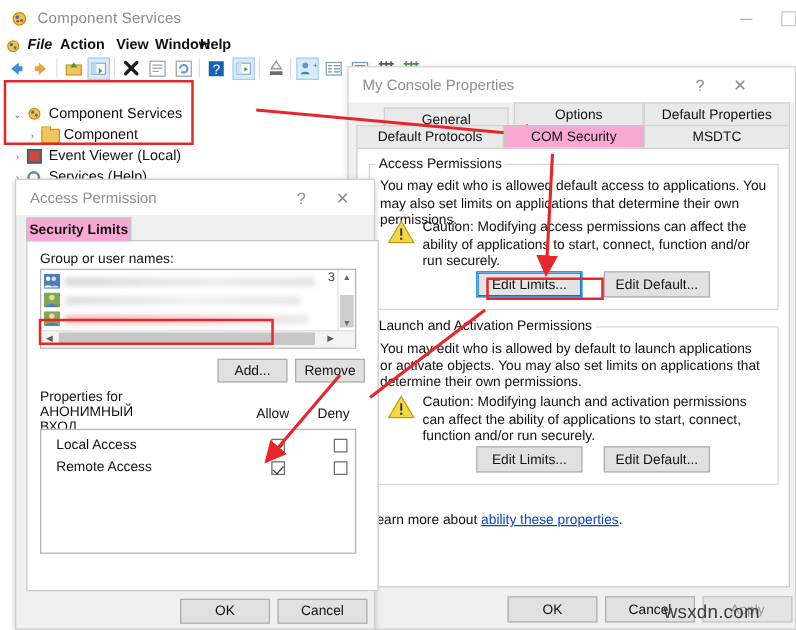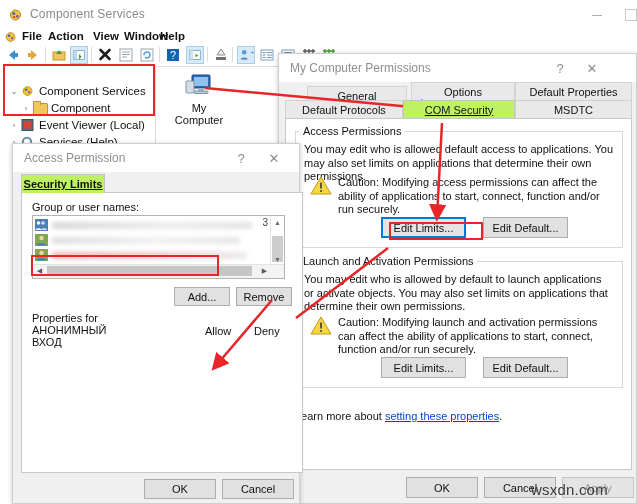--- a/index.html
+++ b/index.html
@@ -19,21 +19,21 @@
            display:flex;align-items:center;justify-content:center;}
   #win-min{left:582px;}
   #win-max{left:616px;}
   .min-glyph{display:block;width:10px;height:1px;background:#b0b0b0;}
   .max-glyph{display:block;width:10px;height:10px;border:1px solid #c9c9c9;}
 
   
   #mmc-menubar{position:absolute;left:0;top:28px;width:637px;height:18px;background:#fff;}
   #mmc-menubar .m-icon{position:absolute;left:4px;top:2px;width:14px;height:14px;}
   #mmc-menubar .m-item{position:absolute;top:2px;font-size:11.5px;color:#111;font-weight:600;}
-  .mi0{left:22px;} .mi1{left:48px;} .mi2{left:93px;} .mi3{left:124px;} .mi4{left:160px;}
+  .mi0{left:22px;font-style:italic;} .mi1{left:48px;} .mi2{left:93px;} .mi3{left:124px;} .mi4{left:160px;}
 
   
   #mmc-toolbar{position:absolute;left:0;top:44px;width:637px;height:22px;background:#fff;}
   .tb{position:absolute;top:2px;width:18px;height:18px;}
   .tb-sep{position:absolute;top:3px;width:1px;height:15px;background:#dcdcdc;}
   .tb-hl{background:#d6eaf8;border:1px solid #a8cfe8;box-sizing:border-box;}
 
   
   #mmc-body{position:absolute;left:0;top:66px;width:637px;height:438px;background:#fff;}
   #tree-pane{position:absolute;left:0;top:0;width:152px;height:438px;background:#fff;}
@@ -65,21 +65,21 @@
 
   .grp{position:absolute;border:1px solid #d8d8d8;box-sizing:border-box;}
   .grp-lbl{position:absolute;background:#f0f0f0;padding:0 3px;font-size:11px;color:#111;}
 
   
   #mcp{left:278px;top:53px;width:359px;height:451px;}
   #mcp .dlg-help{left:268px;} #mcp .dlg-close{left:300px;}
   #mcp-tabstrip{position:absolute;left:6px;top:28px;width:347px;height:38px;}
   .tab{position:absolute;height:18px;box-sizing:border-box;display:flex;align-items:center;justify-content:center;
        font-size:11px;color:#111;background:#e9e9e9;border:1px solid #d2d2d2;border-bottom:none;}
-  .tab.sel{background:#bef264;border-color:#c4c4c4;font-weight:400;z-index:3;text-decoration:underline;}
+  .tab.sel{background:#f9a8d4;border-color:#c4c4c4;font-weight:400;z-index:3;}
   #mcp-page{position:absolute;left:6px;top:64px;width:347px;height:352px;background:#fff;border:1px solid #c8c8c8;box-sizing:border-box;}
 
   .cap-ico{position:absolute;width:22px;height:19px;}
   .body-txt{position:absolute;font-size:11px;color:#111;line-height:13.5px;}
   .lnk{color:#0645c8;text-decoration:underline;}
 
   
   #apd{left:12px;top:143px;width:288px;height:361px;padding-left:48px;}
   #apd .dlg-help{left:215px;} #apd .dlg-close{left:248px;}
   #apd-tabstrip{position:absolute;left:8px;top:30px;width:282px;height:19px;}
@@ -278,44 +278,27 @@
         <span class="tico">
           <svg width="14" height="13" viewBox="0 0 14 13" style="position:absolute;left:1px;top:1px">
             <circle cx="6" cy="6" r="4.2" fill="none" stroke="#6d8a9e" stroke-width="2"></circle>
               <path d="M9 9 l3.5 3.5" stroke="#6d8a9e" stroke-width="2"></path>
           </svg>
         </span>
         <span class="tlbl">Services (Help)</span>
       </div>
     </div>
 
-    <div id="list-pane">
-      <div id="mycomp">
-        <span class="mc-ico">
-          <svg width="28" height="24" viewBox="0 0 28 24">
-            <rect x="7" y="2" width="18" height="13" rx="1" fill="#2f6cb5" stroke="#1c4780"></rect>
-            <rect x="9" y="4" width="14" height="9" fill="#8fc4ee"></rect>
-            <rect x="13" y="15" width="6" height="3" fill="#9fb4c6"></rect>
-            <rect x="9" y="18" width="14" height="2.5" rx="1" fill="#b9c9d6" stroke="#7e93a4"></rect>
-            <rect x="1" y="8" width="8" height="12" rx="1" fill="#d5dde4" stroke="#8094a4"></rect>
-          </svg>
-        </span>
-        <div class="mc-lbl">
-          <span>My</span><br>
-          <span>Computer</span>
-        </div>
-      </div>
-    </div>
 
   </div>
 </div>
 
 <div class="dlg" id="mcp">
   <div class="dlg-title">
-    <span class="dt">My Computer Permissions</span>
+    <span class="dt">My Console Properties</span>
     <span class="dlg-help">?</span>
     <span class="dlg-close">✕</span>
   </div>
 
   <div id="mcp-tabstrip">
     <div class="tab" style="left:22px;top:4px;width:100px">General</div>
     <div class="tab" style="left:230px;top:0;width:117px">Default Properties</div>
     <div class="tab" style="left:126px;top:0;width:104px">Options</div>
     <div class="tab" style="left:0px;top:18px;width:118px">Default Protocols</div>
     <div class="tab sel" style="left:118px;top:18px;width:112px">COM Security</div>
@@ -346,21 +329,21 @@
           <path d="M11 1 L21 18 L1 18 Z" fill="#f6d743" stroke="#b79a16"></path>
           <path d="M11 6.5v6" stroke="#3a3a3a" stroke-width="1.6"></path>
           <circle cx="11" cy="15" r="1" fill="#3a3a3a"></circle>
         </svg>
     </span>
     <div class="body-txt" style="left:52px;top:197px;width:275px">Caution: Modifying launch and activation permissions can affect the ability of applications to start, connect, function and/or run securely.</div>
     <div class="btn" style="left:95px;top:238px;width:85px;height:21px">Edit Limits...</div>
     <div class="btn" style="left:197px;top:238px;width:85px;height:21px">Edit Default...</div>
 
     <div class="body-txt" style="left:9px;top:291px;width:330px">
-      <span>Learn more about </span><span class="lnk">setting these properties</span><span>.</span>
+      <span>Learn more about </span><span class="lnk">ability these properties</span><span>.</span>
     </div>
   </div>
 
   <div class="btn" style="left:127px;top:423px;width:72px;height:21px">OK</div>
   <div class="btn" style="left:205px;top:423px;width:72px;height:21px">Cancel</div>
   <div class="btn dim" style="left:283px;top:423px;width:72px;height:21px">Apply</div>
 </div>
 
 <div class="dlg" id="apd">
   <div class="dlg-title">
@@ -436,20 +419,32 @@
     <div class="btn" style="left:152px;top:94px;width:56px;height:19px">Add...</div>
     <div class="btn" style="left:214px;top:94px;width:56px;height:19px">Remove</div>
 
     <div class="body-txt" style="left:10px;top:119px;width:140px;line-height:12px">
       <span>Properties for АНОНИМНЫЙ</span><br>
       <span>ВХОД</span>
     </div>
     <div class="body-txt" style="left:183px;top:132px">Allow</div>
     <div class="body-txt" style="left:232px;top:132px">Deny</div>
 
+    <div id="perm-table">
+      <div class="pt-row" style="top:4px">
+        <span class="pt-name">Local Access</span>
+        <span class="cbx on" style="left:184px;top:3px"></span>
+        <span class="cbx" style="left:234px;top:3px"></span>
+      </div>
+      <div class="pt-row" style="top:22px">
+        <span class="pt-name">Remote Access</span>
+        <span class="cbx on" style="left:184px;top:3px"></span>
+        <span class="cbx" style="left:234px;top:3px"></span>
+      </div>
+    </div>
   </div>
 
   <div class="btn" style="left:131px;top:335px;width:72px;height:20px">OK</div>
   <div class="btn" style="left:209px;top:335px;width:72px;height:20px">Cancel</div>
 </div>
 
 <div class="ann-box" style="left:3px;top:64px;width:152px;height:52px"></div>
 <div class="ann-box" style="left:31px;top:255px;width:188px;height:21px"></div>
 <div class="ann-box" style="left:389px;top:222px;width:94px;height:18px"></div>
 

